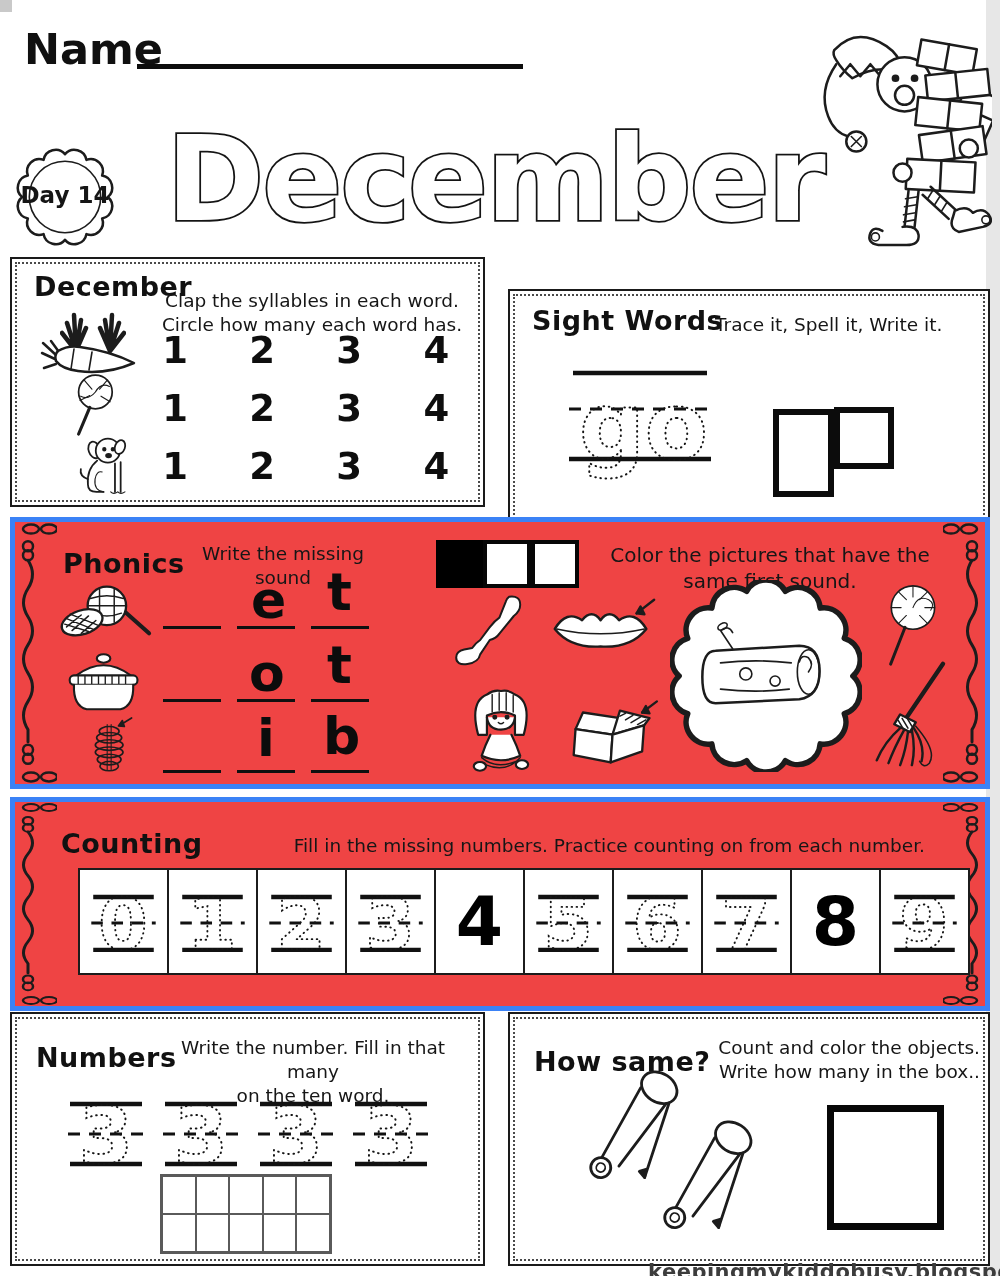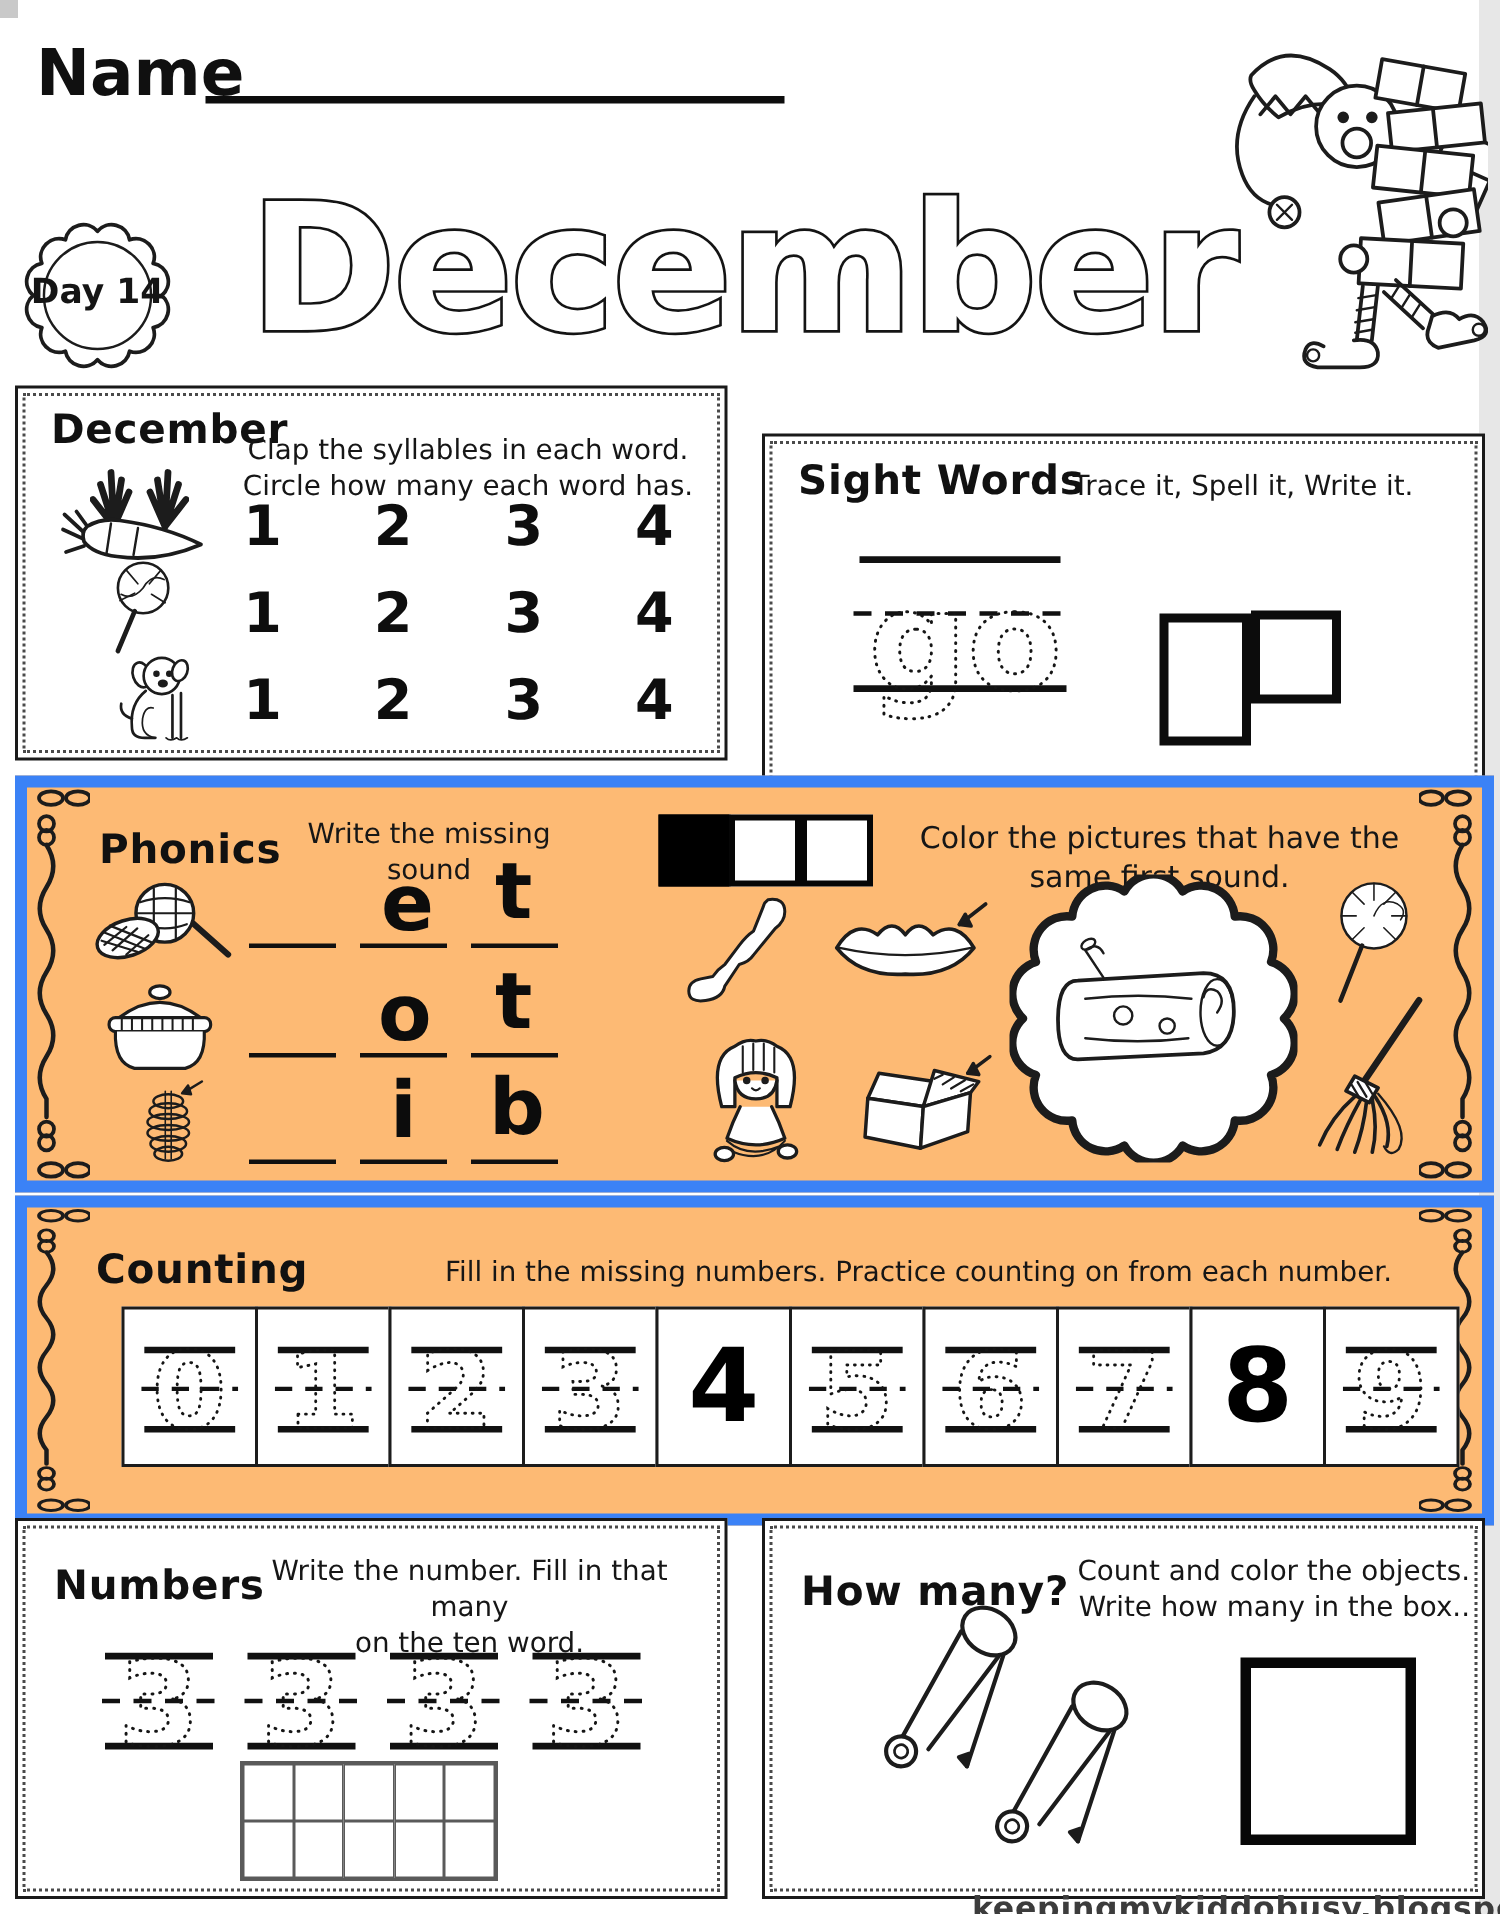--- a/index.html
+++ b/index.html
@@ -1,21 +1,21 @@
 <!DOCTYPE html>
 <html><head>
 <meta charset="utf-8">
 <style>
   html,body{margin:0;padding:0;background:#fff;}
   #page{position:relative;width:1000px;height:1276px;background:#fff;overflow:hidden;
         font-family:"DejaVu Sans","Liberation Sans",sans-serif;color:#141414;}
   .abs{position:absolute;}
   .panel-a{position:absolute;border:2.5px solid #1a1a1a;background:#fff;}
   .panel-a::before{content:"";position:absolute;inset:3px;border:2px dotted #4a4a4a;pointer-events:none;}
-  .panel-b{position:absolute;border:8px solid #3b82f6;background:#fdba74;}
+  .panel-b{position:absolute;border:5px solid #3b82f6;background:#ef4444;}
   .side-decor{position:absolute;top:0;height:100%;width:42px;}
   .side-decor.left{left:0;}
   .side-decor.right{right:0;transform:scaleX(-1);}
   .title{font-weight:bold;font-size:27px;color:#111;letter-spacing:.5px;}
   .instr{font-size:18.5px;line-height:1.3;color:#161616;text-align:center;}
   .art *{fill:none;stroke:#1c1c1c;stroke-width:2.5;stroke-linecap:round;stroke-linejoin:round;}
   .art .fat{stroke-width:4.5;}
   .art .thin{stroke-width:1.6;}
   .gl{stroke:#111;stroke-width:4.5;}
   .gdash{stroke:#111;stroke-width:3;stroke-dasharray:12 9;}
@@ -463,21 +463,21 @@
         <div></div>
       <div></div>
         <div></div>
         <div></div>
         <div></div>
         <div></div>
     </div>
   </div>
 
   <div class="panel-a" style="left:508px;top:1012px;width:478px;height:250px;">
-    <div class="abs title" style="left:24px;top:32px;">How many?</div>
+    <div class="abs title" style="left:24px;top:32px;">How same?</div>
     <div class="abs instr" style="left:178px;top:22px;width:292px;text-align:right;">
       <div>Count and color the objects.</div>
       <div>Write how many in the box..</div>
     </div>
 
     <svg class="abs art" style="left:58px;top:48px;" width="130" height="150" viewBox="0 0 100 135">
       <g transform="rotate(33 50 65)" style="stroke-width:3.5">
         <ellipse cx="47" cy="17" rx="17" ry="13" style="fill:#fff"></ellipse>
         <path d="M33,26 L38,100 M60,26 L55,96"></path>
         <circle cx="42" cy="106" r="9" style="fill:#fff"></circle>

